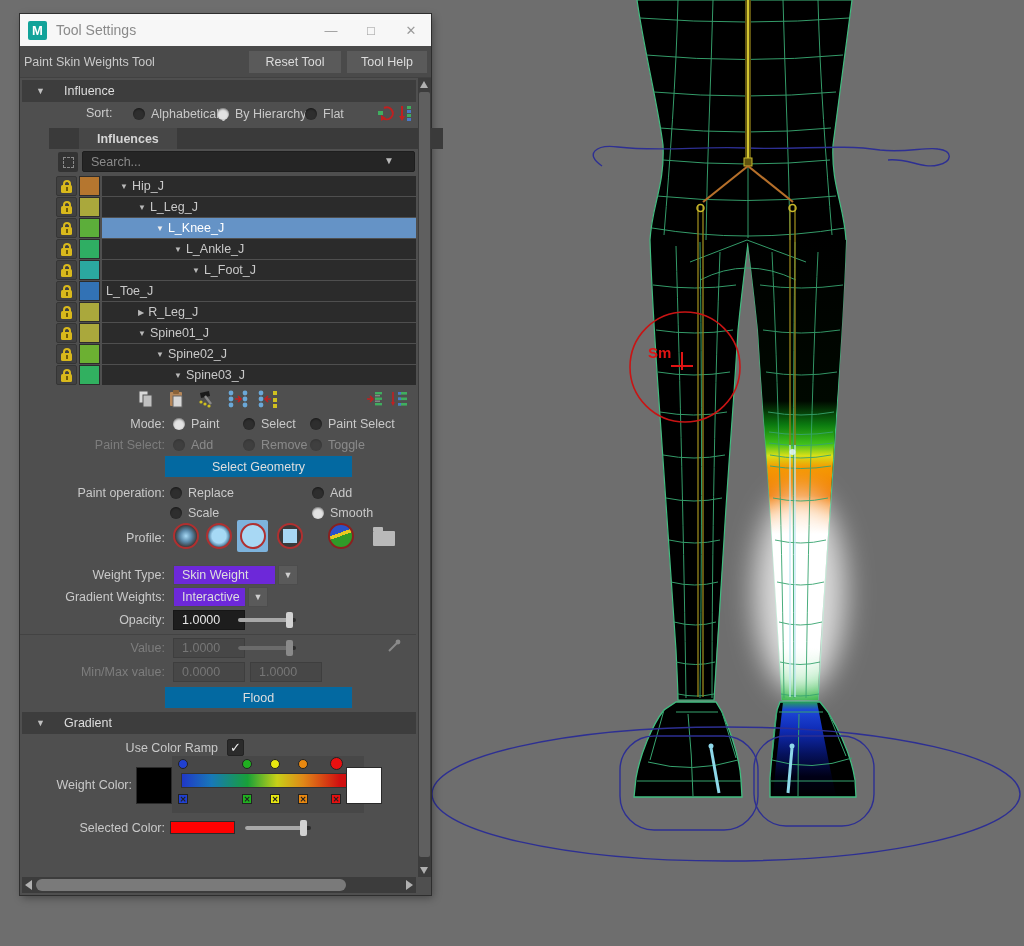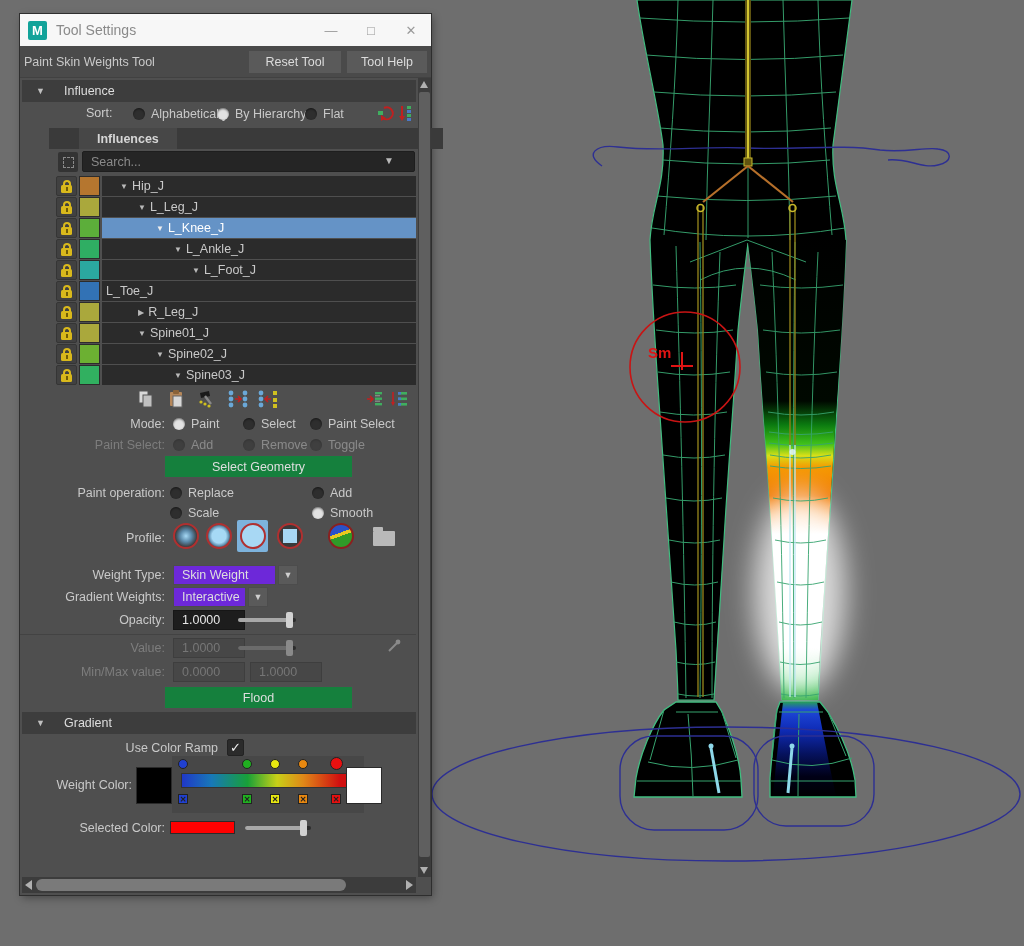--- a/index.html
+++ b/index.html
@@ -85,21 +85,21 @@
   
   .tbrow { left:0; top:374px; width:396px; height:22px; }
   .tbicon { position:absolute; top:0; width:24px; height:22px; display:flex; align-items:center; justify-content:center; }
 
   
   .frow { left:0; width:396px; height:20px;padding-left:40px; }
   .flabel { position:absolute; left:0; top:3px; width:145px; text-align:right; color:#c9c9c9; }
   .flabel.dim { color:#7d7d7d; }
   .ropt { position:absolute; top:2px; }
 
-  .big-btn { position:absolute; left:144px; width:189px; height:23px; background:#15803d;
+  .big-btn { position:absolute; left:144px; width:189px; height:23px; background:#0369a1;
     color:#dedede; display:flex; align-items:center; justify-content:center; border:1px solid #505050; }
 
   
   .pf-btn { position:absolute; top:0; width:31px; height:32px; display:flex; align-items:center; justify-content:center; border-radius:2px; }
   .pf-btn.selbg { background:#7db3dd; }
   .brush { width:26px; height:26px; border-radius:50%; border:2px solid #b03030; }
   .brush.gauss { background:radial-gradient(circle, #a6d9f5 0%, #5a88a8 38%, #3a3a3a 72%); }
   .brush.soft  { background:radial-gradient(circle, #a6d9f5 45%, #6898b8 62%, #3a3a3a 80%); }
   .brush.solid { background:#a8d8f4; }
   .brush.sq { background:#3a3a3a; display:flex; align-items:center; justify-content:center; }

